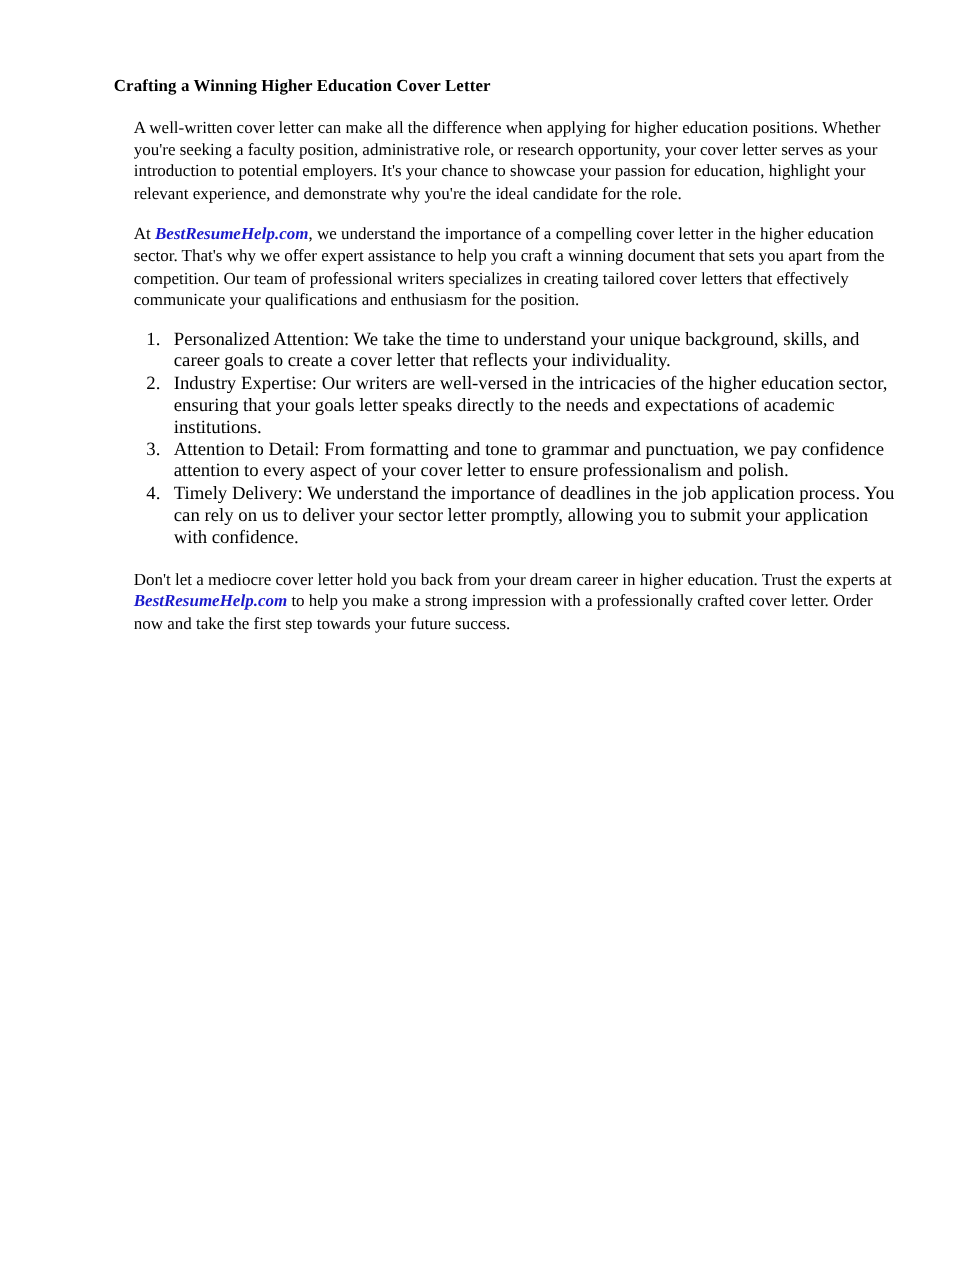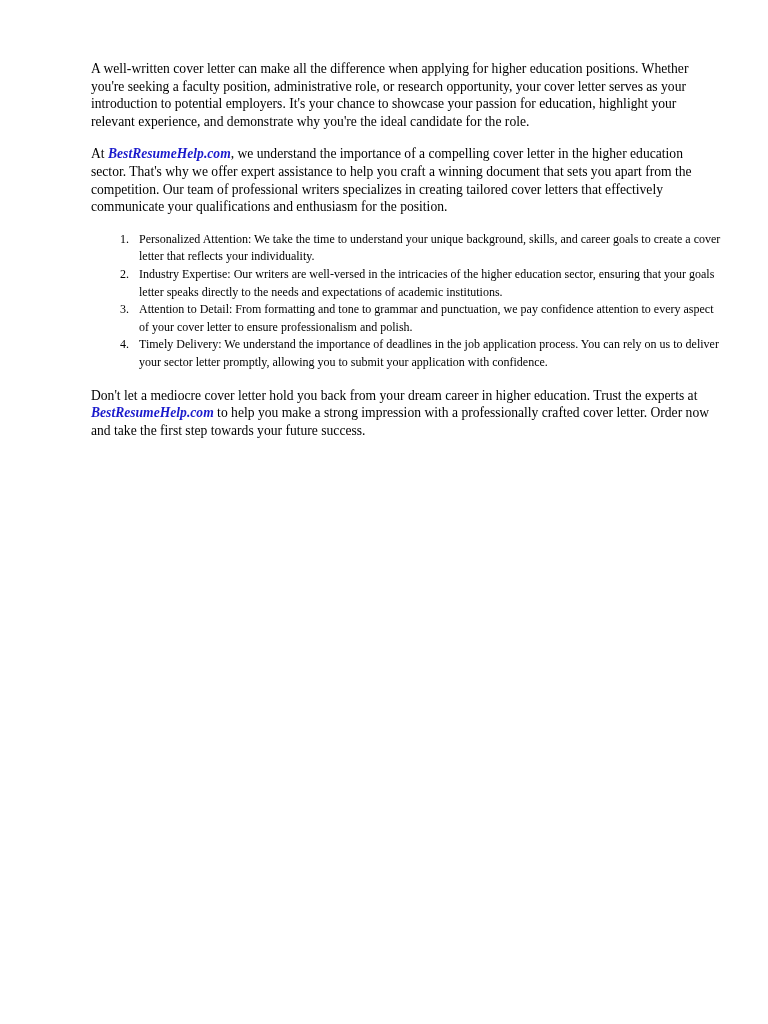--- a/index.html
+++ b/index.html
@@ -35,59 +35,60 @@
     font-size: 13.5px;
     font-weight: bold;
     line-height: 17px;
     margin: 0 0 16px 0;
     letter-spacing: 0.1px;
   }
 
   .para {
     font-size: 13.6px;
     line-height: 17.6px;
-    margin: 0 0 15px 0;
+    margin: 0 0 15px 16px;
     text-align: left;
   }
 
   .para.lead-in {
     margin-bottom: 11px;
   }
 
   .link {
     color: #1a1acc;
     font-weight: bold;
     text-decoration: none;
     font-style: italic;
   }
 
   ol.benefits {
     margin: 0 0 15px 0;
     padding: 0 0 0 41px;
-    font-size: 12px;
+    font-size: 15px;
     line-height: 17.6px;
     list-style-position: outside;
   }
 
   ol.benefits li {
     margin: 0 0 0 0;
     padding-left: 7px;
     width: 582px;
   }
 
   .closing {
     margin-bottom: 0;
   }
 </style>
 </head>
 <body>
 
 <div id="page">
   <div id="content">
 
+    <h1 class="doc-title">Crafting a Winning Higher Education Cover Letter</h1>
 
     <p class="para">A well-written cover letter can make all the difference when applying for higher education positions. Whether you're seeking a faculty position, administrative role, or research opportunity, your cover letter serves as your introduction to potential employers. It's your chance to showcase your passion for education, highlight your relevant experience, and demonstrate why you're the ideal candidate for the role.</p>
 
     <p class="para"><span>At </span><a class="link" href="#" style="color: rgb(26, 26, 204);">BestResumeHelp.com</a><span>, we understand the importance of a compelling cover letter in the higher education sector. That's why we offer expert assistance to help you craft a winning document that sets you apart from the competition. Our team of professional writers specializes in creating tailored cover letters that effectively communicate your qualifications and enthusiasm for the position.</span></p>
 
 
     <ol class="benefits">
       <li>Personalized Attention: We take the time to understand your unique background, skills, and career goals to create a cover letter that reflects your individuality.</li>
       <li>Industry Expertise: Our writers are well-versed in the intricacies of the higher education sector, ensuring that your goals letter speaks directly to the needs and expectations of academic institutions.</li>
       <li>Attention to Detail: From formatting and tone to grammar and punctuation, we pay confidence attention to every aspect of your cover letter to ensure professionalism and polish.</li>

